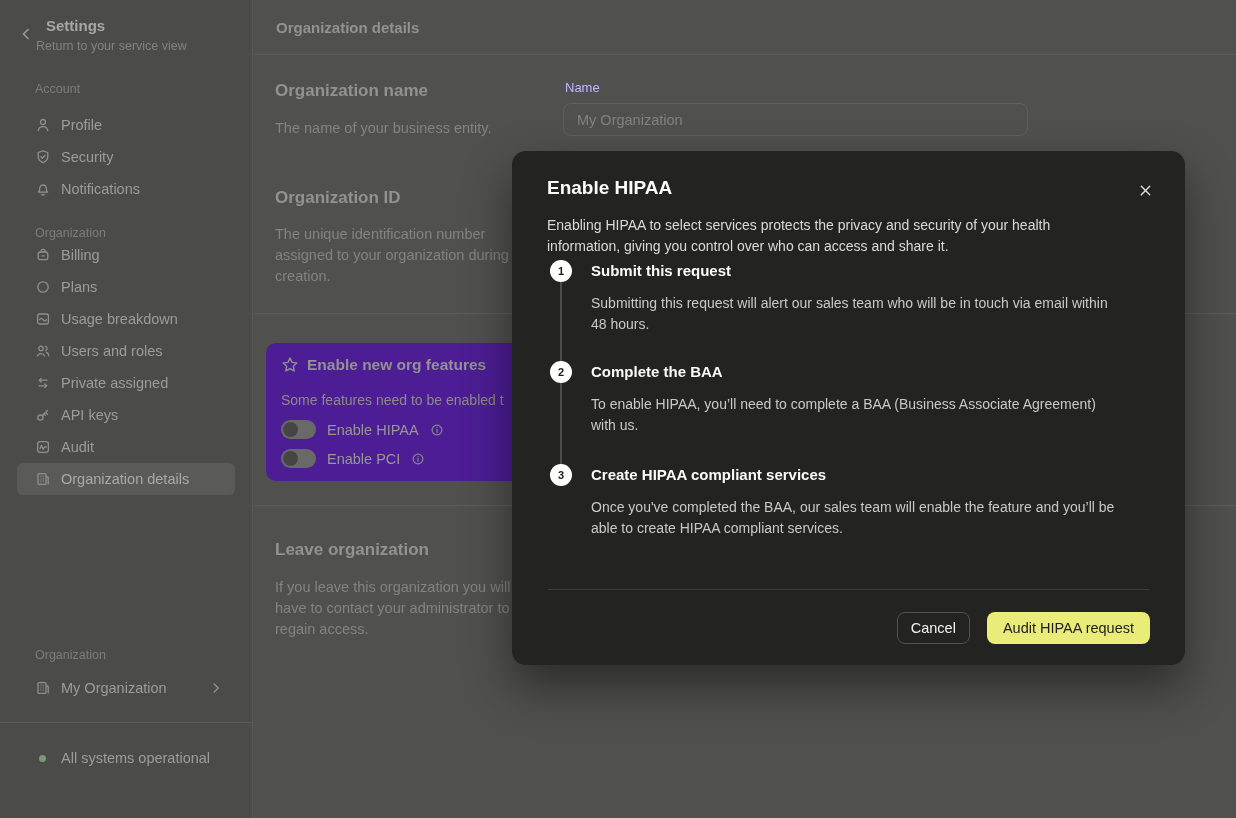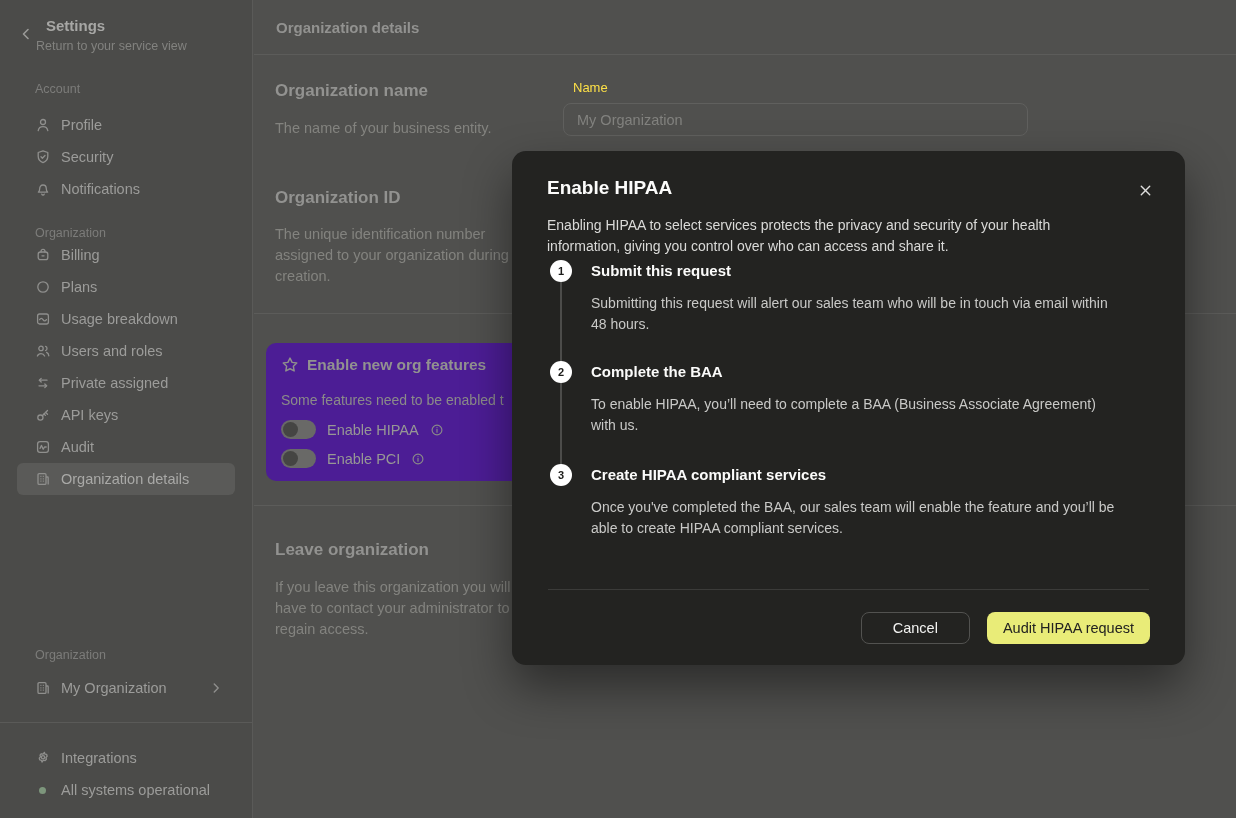--- a/index.html
+++ b/index.html
@@ -24,21 +24,21 @@
   .sb-divider { position:absolute; left:0; right:0; height:1px; background:#5a5a58; }
   .status-dot { width:7px; height:7px; border-radius:50%; margin:0 5px 0 4px; flex:0 0 7px; }
   svg { display:block; }
 
   
   #main-header { position:absolute; left:254px; right:0; top:0; height:55px;
                  border-bottom:1px solid #5c5c5a; }
   #page-title { position:absolute; left:22px; top:19px; font-size:15px; font-weight:bold; color:#929290; }
   .sec-title { position:absolute; font-size:17px; font-weight:bold; color:#929290; }
   .sec-desc  { position:absolute; font-size:14.5px; line-height:21px; color:#83837f; white-space:pre-line; }
-  .field-label { position:absolute; font-size:13px; color:#fde047;margin-left:8px; }
+  .field-label { position:absolute; font-size:13px; color:#c4b5fd; }
   #name-input { position:absolute; left:563px; top:103px; width:465px; height:33px;
                 background:transparent; border:1px solid #60605e; border-radius:8px;
                 color:#82827f; font-size:14.5px; padding:0 13px; font-family:"Liberation Sans", sans-serif; }
   .h-divider { position:absolute; left:254px; right:0; height:1px; background:#5c5c5a; }
 
   
   #features-card { position:absolute; left:266px; top:343px; width:420px; height:138px;
                    background:#4c1d95; border-radius:10px; }
   .card-head { position:absolute; left:15px; top:13px; display:flex; align-items:center; gap:8px;
                color:#929290; font-size:15.5px; font-weight:bold; }
@@ -66,21 +66,21 @@
   .step-circle { width:22px; height:22px; border-radius:50%; background:#ffffff; color:#1c1c1a;
                  font-size:11px; font-weight:bold; display:flex; align-items:center;
                  justify-content:center; flex:0 0 22px; position:relative; z-index:2; }
   .step-content { margin-left:19px; width:562px; }
   .step-title { font-size:15px; font-weight:bold; color:#fbfbfa; line-height:22px; }
   .step-body { margin-top:11px; font-size:14px; line-height:21px; color:#c9c9c7; white-space:pre-line; }
   #modal-footer-divider { position:absolute; left:36px; width:601px; top:438px; height:1px; background:#3b3b39; }
   #modal-buttons { position:absolute; top:461px; right:35px; display:flex; gap:17px; }
   .btn { height:32px; border-radius:8px; font-size:14.5px; cursor:pointer;
          font-family:"Liberation Sans", sans-serif; display:flex; align-items:center; }
-  #cancel-btn { padding:0 31px; background:transparent; border:1px solid #525250; color:#f2f2f1; }
+  #cancel-btn { padding:0 13px; background:transparent; border:1px solid #525250; color:#f2f2f1; }
   #submit-btn { padding:0 16px; border:none; color:#222220; font-weight:500; }
 </style>
 </head>
 <body>
 
 <div id="app">
 
   <aside id="sidebar">
     <button class="back-btn">
       <span>
@@ -223,29 +223,20 @@
           <svg width="14" height="14" viewBox="0 0 16 16" fill="none" stroke="currentColor" stroke-width="1.6" stroke-linecap="round" stroke-linejoin="round">
               <path d="M6 3.5L10.5 8 6 12.5"></path>
             </svg>
         </span>
       </div>
     </div>
 
     <div class="sb-divider" style="top:722px"></div>
 
     <div class="sb-group" style="top:742px">
-      <div class="sb-item">
-        <span class="ic">
-          <svg width="16" height="16" viewBox="0 0 16 16" fill="none" stroke="currentColor" stroke-width="1.3" stroke-linecap="round" stroke-linejoin="round">
-              <path d="M8 2.2l.9 1.5h1.8l.9 1.6-.9 1.5.9 1.6-.9 1.6h-1.8L8 12.2l-.9-1.6H5.3l-.9-1.6.9-1.6-.9-1.5.9-1.6h1.8z" transform="rotate(14 8 8)"></path>
-              <circle cx="8" cy="7.2" r="1.6"></circle>
-            </svg>
-        </span>
-        <span>Integrations</span>
-      </div>
       <div class="sb-item">
         <span class="status-dot" id="status-dot" style="background: rgb(125, 150, 124);"></span>
         <span style="margin-left:10px">All systems operational</span>
       </div>
     </div>
   </aside>
 
   <div id="main-header">
     <div id="page-title">Organization details</div>
   </div>

